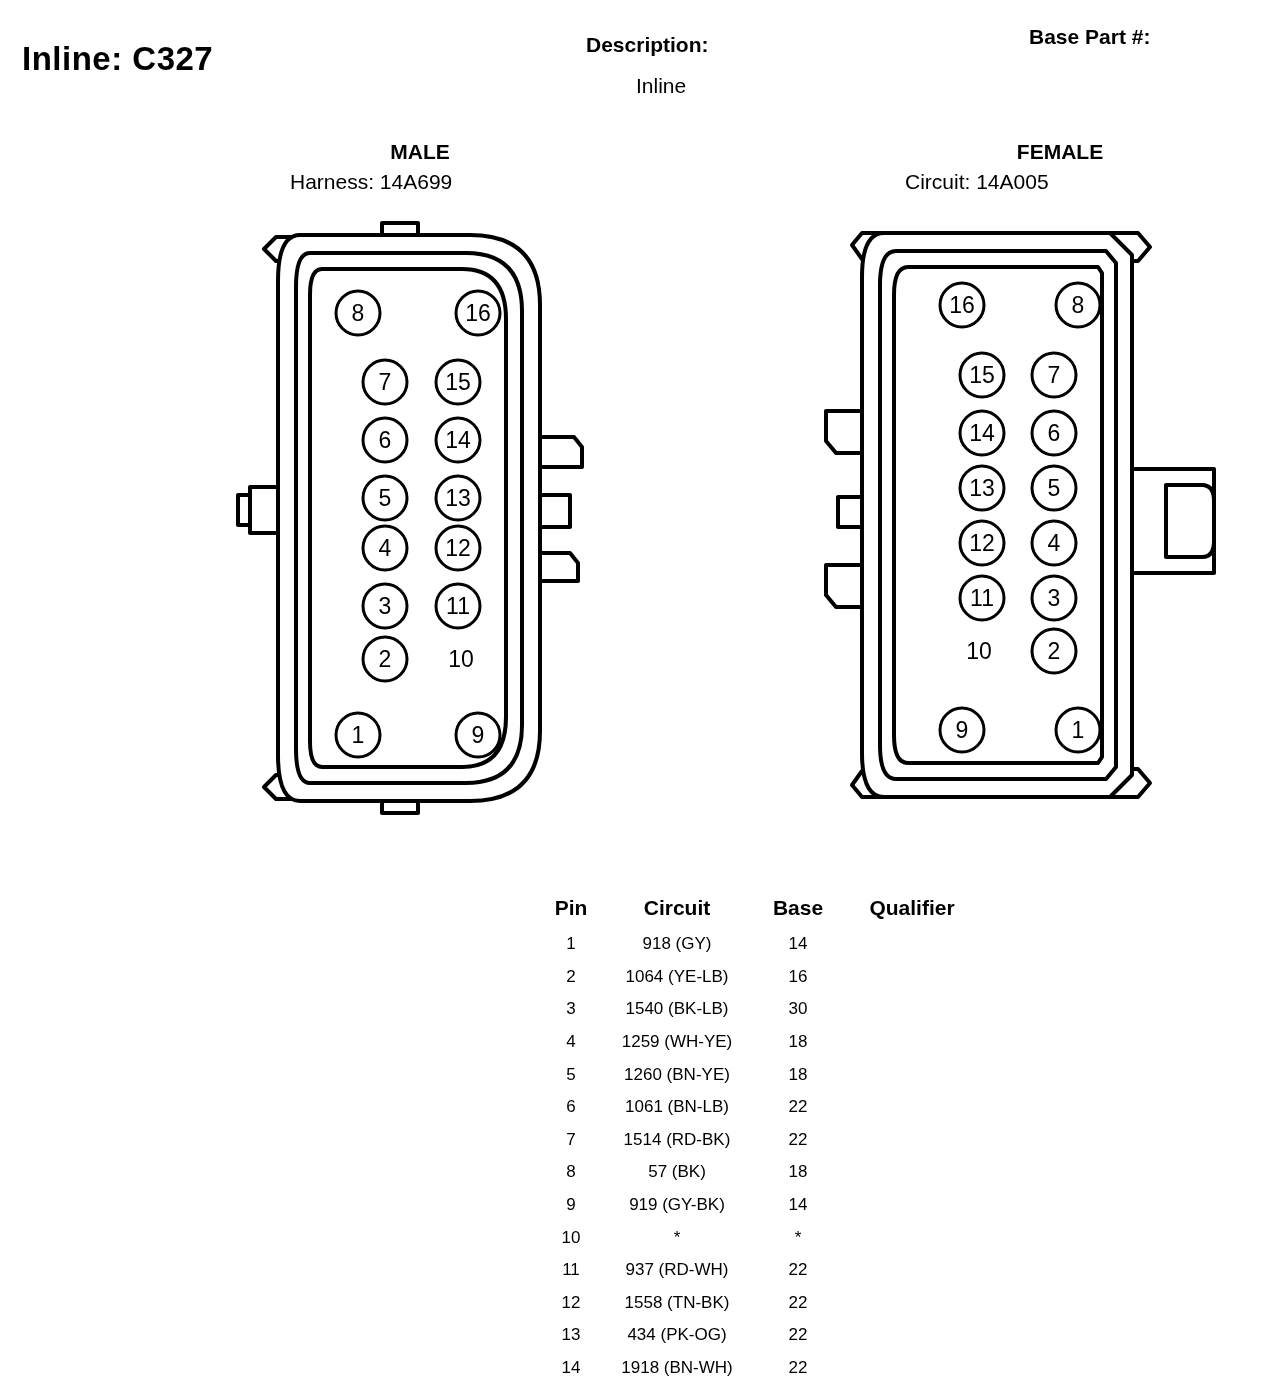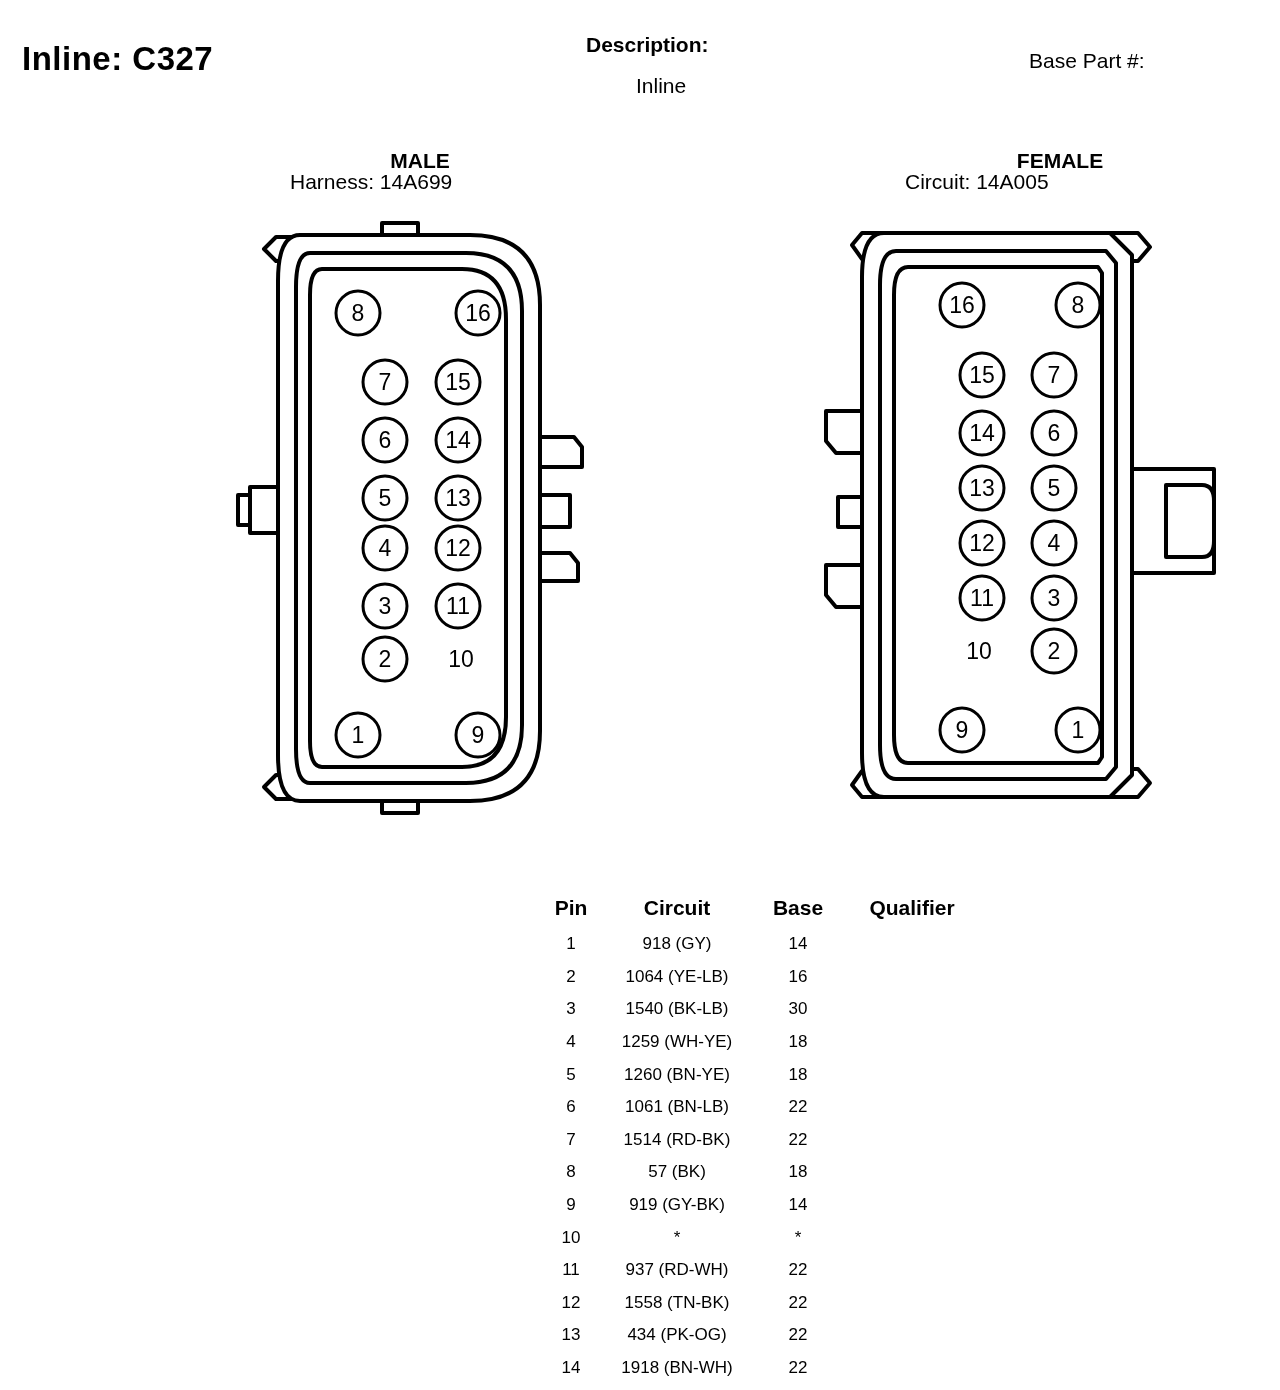--- a/index.html
+++ b/index.html
@@ -40,33 +40,31 @@
     top: 74px;
     font-size: 21px;
     white-space: nowrap;
     text-align: center;
   }
   .hdr-basepart {
     position: absolute;
     left: 1029px;
     top: 25px;
     font-size: 21px;
-    font-weight: normal;
-    white-space: nowrap;
-    margin-top: 24px;
+    font-weight: bold;
+    white-space: nowrap;
   }
 
   
   .conn-title {
     position: absolute;
     font-size: 21px;
     font-weight: bold;
     text-align: center;
     white-space: nowrap;
-    margin-top: 9px;
   }
   .conn-sub {
     position: absolute;
     font-size: 21px;
     text-align: left;
     white-space: nowrap;
   }
   #male-title   { left: 310px; top: 140px; width: 220px; }
   #male-sub     { left: 290px; top: 170px; width: 260px; }
   #female-title { left: 905px; top: 140px; width: 310px; }

